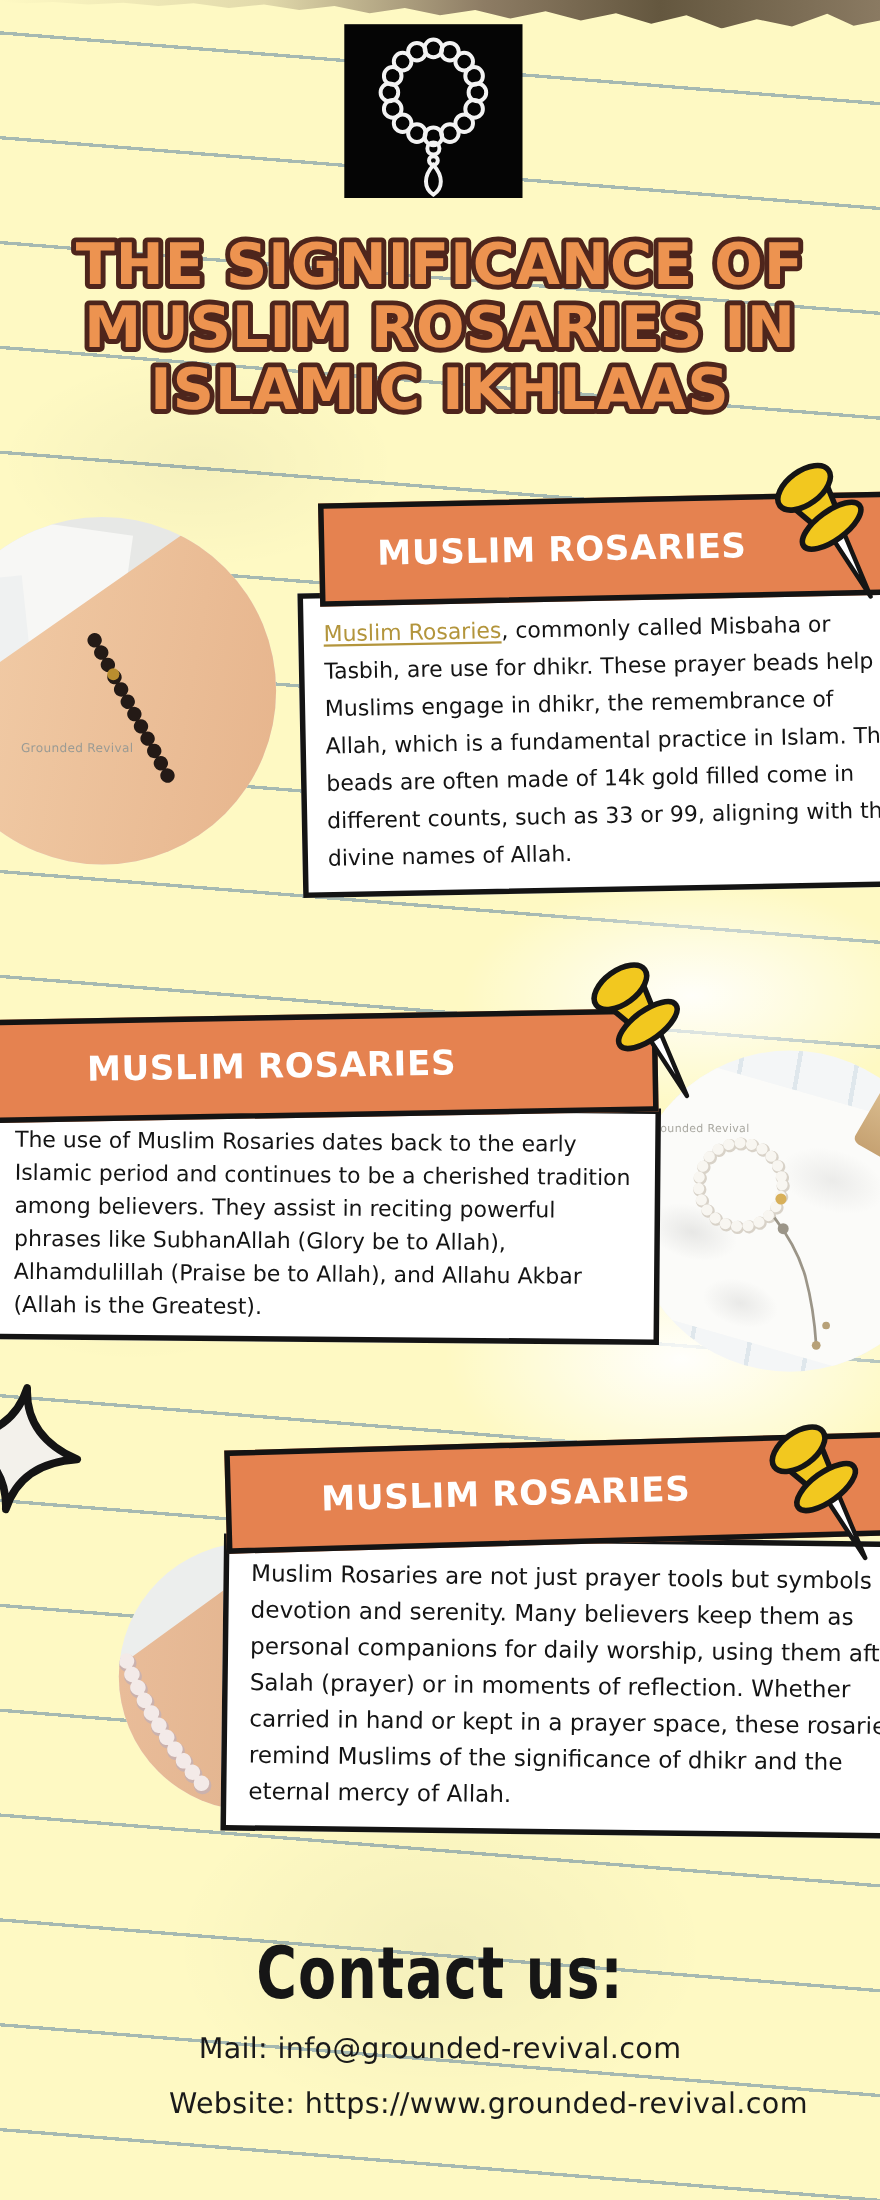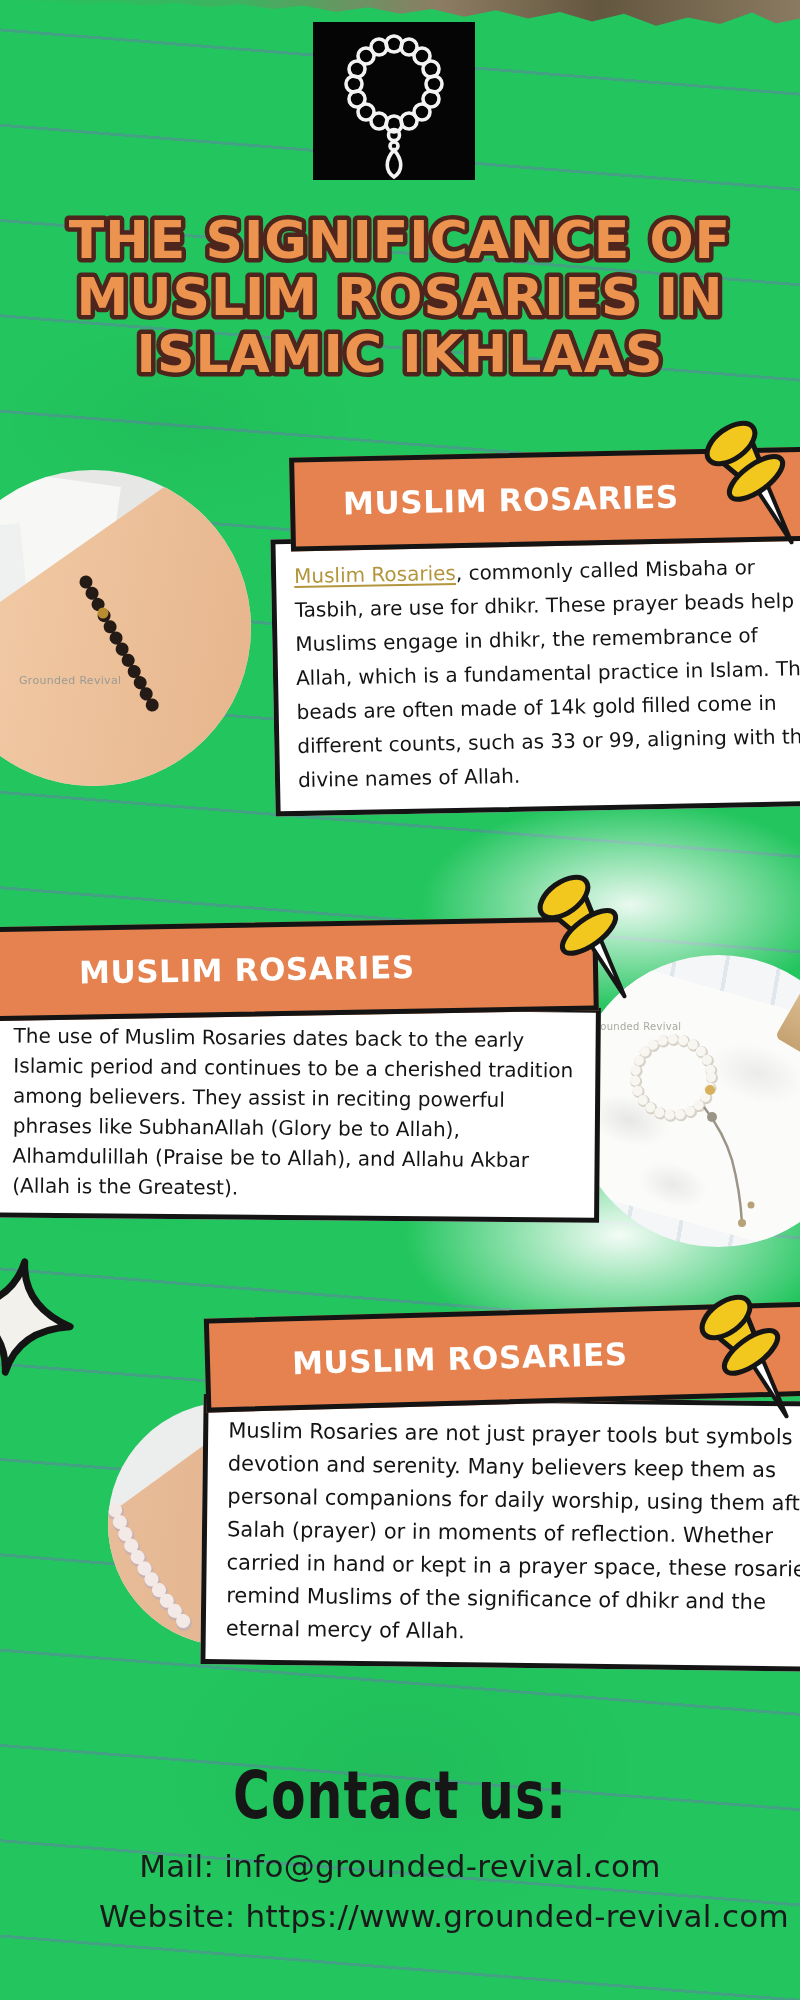--- a/index.html
+++ b/index.html
@@ -1,18 +1,18 @@
 <!DOCTYPE html>
 <html><head>
 <meta charset="utf-8">
 <style>
   html,body{margin:0;padding:0;background:#888;}
   #page{
     position:relative;width:800px;height:2000px;margin:0 auto;
-    background:#22c55e;overflow:hidden;
+    background:#fef9c3;overflow:hidden;
     font-family:"DejaVu Sans",sans-serif;
   }
   
   .ruled-lines{
     position:absolute;left:-160px;top:-120px;width:1200px;height:2400px;
     background:repeating-linear-gradient(to bottom,
       rgba(0,0,0,0) 0 92px, rgba(94,133,163,.55) 92px 95px);
     transform:rotate(4.6deg);
     z-index:0;pointer-events:none;
   }
@@ -91,21 +91,21 @@
   .pin{position:absolute;width:112px;height:152px;z-index:4;}
   .pin1{left:703px;top:406px;}
   .pin2{left:536px;top:860px;}
   .pin3{left:698px;top:1280px;}
   .sparkle{position:absolute;left:-46px;top:1256px;width:122px;height:122px;z-index:2;transform:rotate(10deg);}
   
   .contact-heading{
     position:absolute;left:0;top:1765px;width:800px;text-align:center;z-index:2;
     font-weight:bold;font-size:52px;color:#161616;transform:scale(.97,1.26);letter-spacing:1px;
   }
-  .contact-line{position:absolute;left:0;width:800px;text-align:center;z-index:2;font-size:31px;color:#1a1a1a;letter-spacing:.3px;}
+  .contact-line{position:absolute;left:0;width:800px;text-align:center;z-index:2;font-size:26px;color:#1a1a1a;letter-spacing:.3px;}
   .contact-mail{top:1848px;}
   .contact-web{top:1898px;padding-left:44px;}
 </style>
 </head>
 <body>
 
 <div id="page">
 
   <div class="ruled-lines"></div>
   <div class="crumple"></div>

